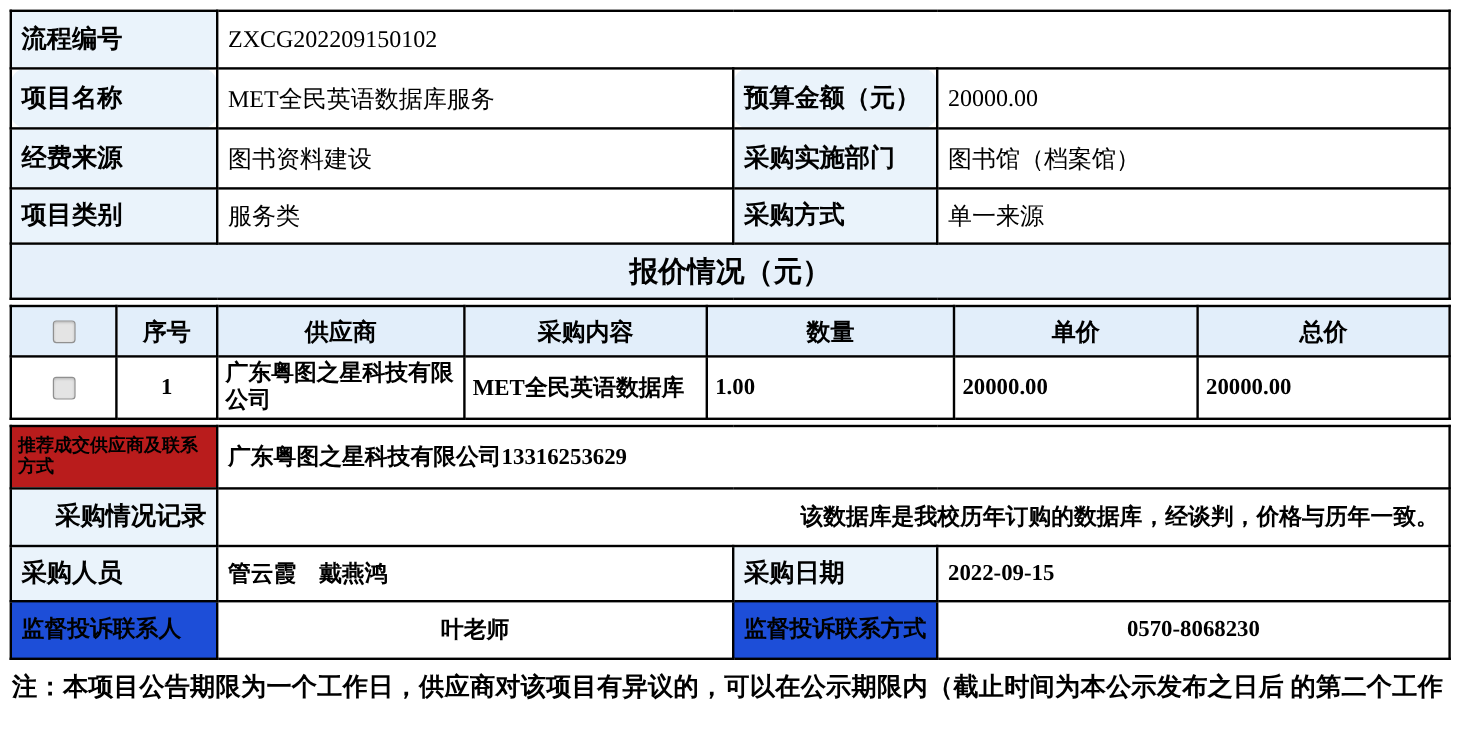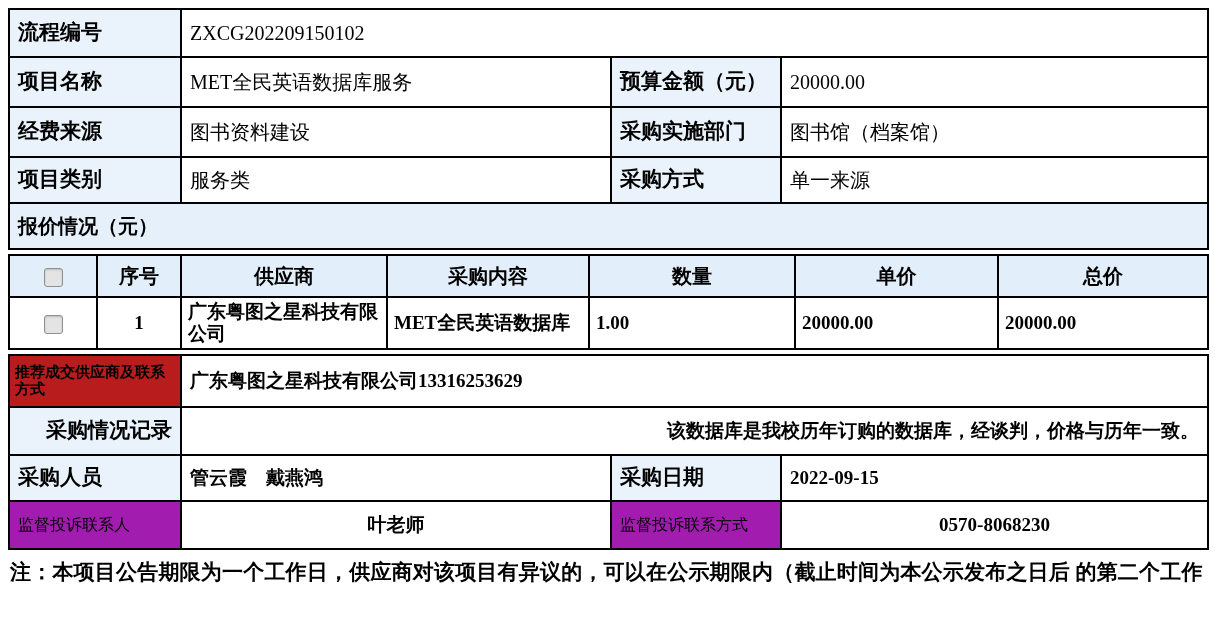--- a/index.html
+++ b/index.html
@@ -7,42 +7,42 @@
     width:1228px;height:620px;overflow:hidden;
     font-family:"Liberation Serif","DejaVu Serif",serif;
     color:#000;
   }
   .wrap{padding:8px 10px 0 8px;}
   table{border-collapse:collapse;table-layout:fixed;width:1199px;}
   td{border:2px solid #000000;vertical-align:middle;padding:2px 8px;overflow:hidden;}
   
   .lbl{background:#eaf3fb;font-weight:bold;font-size:21px;line-height:1.12;}
   .lbl-sm{background:#b91c1c;font-weight:bold;font-size:15px;line-height:1.15;padding:2px 5px;}
-  .lbl-md{background:#a21caf;font-weight:normal;font-size:16px;line-height:1.12;}
+  .lbl-md{background:#1d4ed8;font-weight:bold;font-size:19px;line-height:1.12;}
   
   .val{font-size:20px;font-weight:normal;}
   .valb{font-size:19px;font-weight:bold;}
   .center{text-align:center;}
   
-  .banner{background:#e6f0fa;font-weight:bold;font-size:20px;height:40px;}
+  .banner{background:#e6f0fa;font-weight:bold;font-size:24px;text-align:center;height:40px;}
   
   .qtable{margin:4px 0;}
   .qtable td{padding:2px 6px;}
   .qhead td{background:#e2eefa;font-weight:bold;font-size:20px;text-align:center;height:36px;}
   .qdata td{height:46px;font-size:19px;font-weight:bold;}
   .qdata .seq{text-align:center;}
   .supplier-cell{font-size:17px;line-height:1.18;padding:2px 4px;}
   .cbx-cell{text-align:center;}
   .cbx{
     display:inline-block;width:17px;height:17px;
     background:#e4e4e4;border:1px solid #909090;border-radius:3px;
     box-shadow:inset 0 1px 2px rgba(0,0,0,0.18);vertical-align:middle;
   }
   
-  .rA0 td{height:42px;} .rA1 td{height:44px;} .rA2 td{height:44px;}
+  .rA0 td{height:42px;} .rA1 td{height:44px;border-radius:13px;} .rA2 td{height:44px;}
   .rA3 td{height:42px;} .rA4 td{height:40px;}
   .rC0 td{height:46px;} .rC1 td{height:42px;text-align:right;} .rC2 td{height:40px;} .rC3 td{height:42px;}
   
   .note{
     margin:9px 0 0 2px;font-weight:bold;font-size:21px;line-height:1.32;
     letter-spacing:0.2px;width:1216px;
   }
 </style>
 </head>
 <body>

